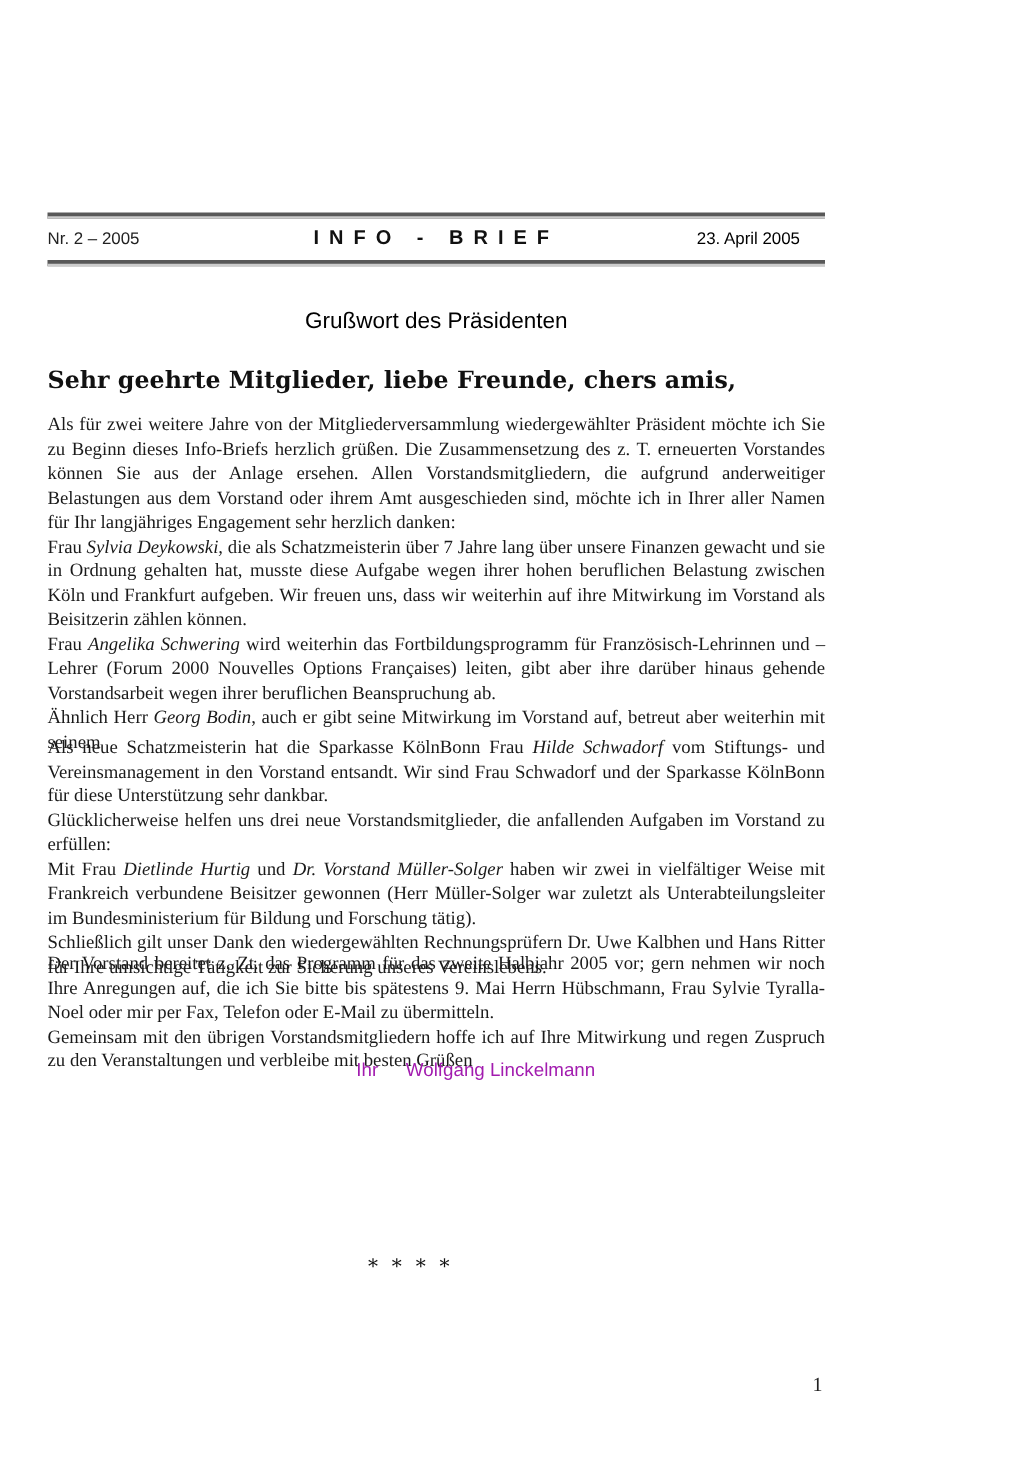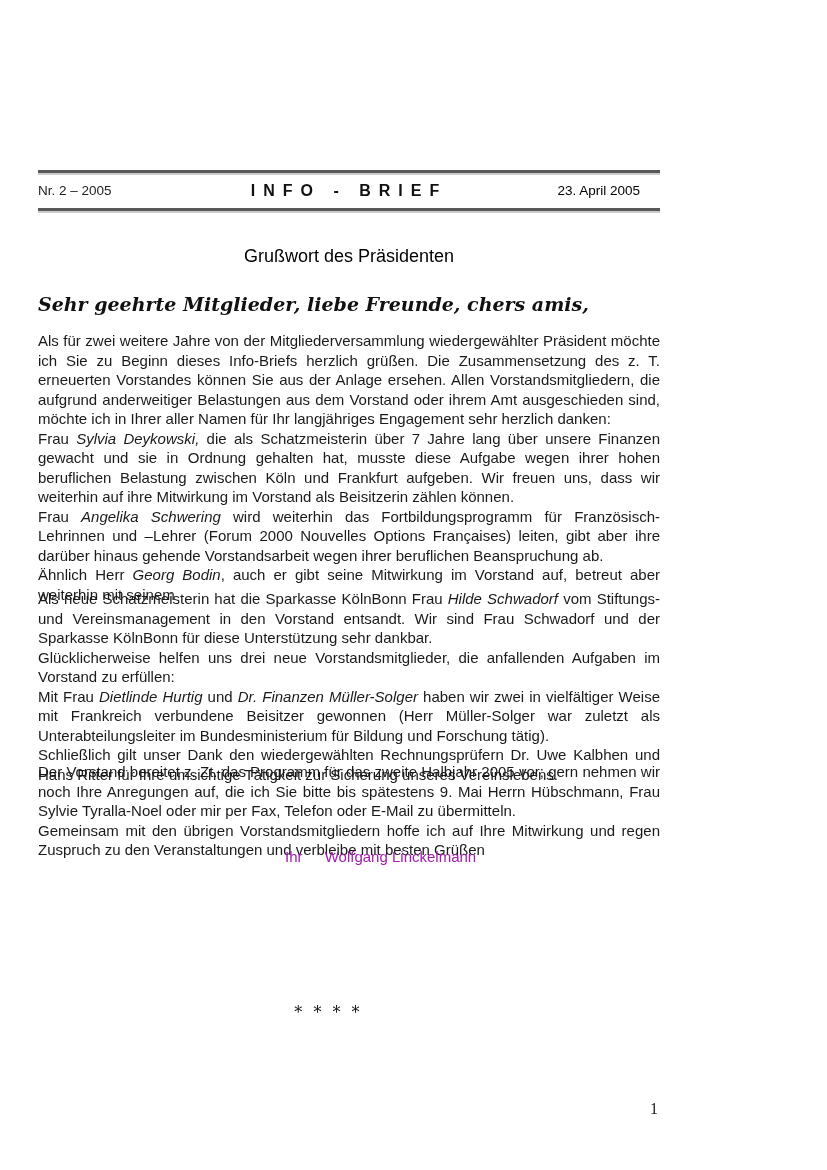--- a/index.html
+++ b/index.html
@@ -61,38 +61,38 @@
     text-align: center;
     font-size: 18px;
     color: #000000;
   }
   .salutation {
     position: absolute;
     top: 293px;
     left: 38px;
     right: 37px;
     font-family: "DejaVu Serif", serif;
-    font-style: italic;
     font-weight: bold;
     font-size: 19px;
     color: #111;
   }
 
   
   .text-block {
     position: absolute;
     left: 38px;
     right: 37px;
     font-size: 15px;
     line-height: 19.5px;
     color: #1a1a1a;
   }
   .text-block p {
     margin: 0;
     text-align: justify;
+    font-family: Liberation Serif, serif;
   }
   .text-block em { font-style: italic; }
   .block-a { top: 331px; }
   .block-b { top: 589px; }
   .block-c { top: 762px; }
 
   
   .signature {
     position: absolute;
     top: 848px;
@@ -149,21 +149,21 @@
   <div class="text-block block-a">
     <p><span>Als für zwei weitere Jahre von der Mitgliederversammlung wiedergewählter Präsident möchte ich Sie zu Beginn dieses Info-Briefs herzlich grüßen. Die Zusammensetzung des z. T. erneuerten Vorstandes können Sie aus der Anlage ersehen. Allen Vorstandsmitgliedern, die aufgrund  anderweitiger Belastungen aus dem Vorstand oder ihrem Amt ausgeschieden sind, möchte ich in Ihrer aller Namen für Ihr langjähriges Engagement sehr herzlich danken:</span></p>
     <p><span>Frau </span><em>Sylvia Deykowski,</em><span> die als Schatzmeisterin über 7 Jahre lang über unsere Finanzen gewacht und sie in Ordnung gehalten hat, musste diese Aufgabe wegen ihrer hohen beruflichen Belastung zwischen Köln und Frankfurt aufgeben. Wir freuen uns, dass wir weiterhin auf ihre Mitwirkung  im Vorstand als Beisitzerin zählen können.</span></p>
     <p><span>Frau </span><em>Angelika Schwering</em><span> wird weiterhin das Fortbildungsprogramm für Französisch-Lehrinnen und –Lehrer (Forum 2000 Nouvelles Options Françaises) leiten, gibt aber ihre darüber hinaus gehende Vorstandsarbeit wegen ihrer beruflichen Beanspruchung ab.</span></p>
     <p><span>Ähnlich Herr </span><em>Georg Bodin</em><span>, auch er gibt seine Mitwirkung im Vorstand auf, betreut aber weiterhin mit seinem</span></p>
   </div>
 
   <div class="text-block block-b">
     <p><span>Als neue Schatzmeisterin hat die Sparkasse KölnBonn Frau </span><em>Hilde Schwadorf</em><span> vom Stiftungs- und Vereinsmanagement in den Vorstand entsandt. Wir sind Frau Schwadorf und der Sparkasse KölnBonn für diese Unterstützung sehr dankbar.</span></p>
     <p><span>Glücklicherweise helfen uns drei neue Vorstandsmitglieder, die  anfallenden Aufgaben im Vorstand zu erfüllen:</span></p>
-    <p><span>Mit Frau </span><em>Dietlinde Hurtig</em><span> und </span><em>Dr. Finanzen Müller-Solger</em><span> haben wir zwei in vielfältiger Weise mit Frankreich verbundene Beisitzer gewonnen (Herr Müller-Solger war zuletzt als Unterabteilungsleiter im Bundesministerium für Bildung und Forschung tätig).</span></p>
+    <p><span>Mit Frau </span><em>Dietlinde Hurtig</em><span> und </span><em>Dr. Vorstand Müller-Solger</em><span> haben wir zwei in vielfältiger Weise mit Frankreich verbundene Beisitzer gewonnen (Herr Müller-Solger war zuletzt als Unterabteilungsleiter im Bundesministerium für Bildung und Forschung tätig).</span></p>
     <p><span>Schließlich gilt unser Dank den wiedergewählten Rechnungsprüfern Dr. Uwe Kalbhen und Hans Ritter für Ihre umsichtige Tätigkeit zur Sicherung unseres Vereinslebens.</span></p>
   </div>
 
   <div class="text-block block-c">
     <p><span>Der Vorstand bereitet z. Zt. das Programm für das zweite Halbjahr 2005 vor; gern nehmen wir noch Ihre Anregungen auf, die ich Sie bitte bis spätestens  9. Mai Herrn Hübschmann, Frau Sylvie Tyralla-Noel oder mir per Fax, Telefon oder E-Mail zu übermitteln.</span></p>
     <p><span>Gemeinsam mit den übrigen Vorstandsmitgliedern hoffe ich auf Ihre Mitwirkung und regen Zuspruch zu den Veranstaltungen und verbleibe mit besten Grüßen</span></p>
   </div>
 
   <div class="signature">
     <span class="prefix">Ihr</span>

